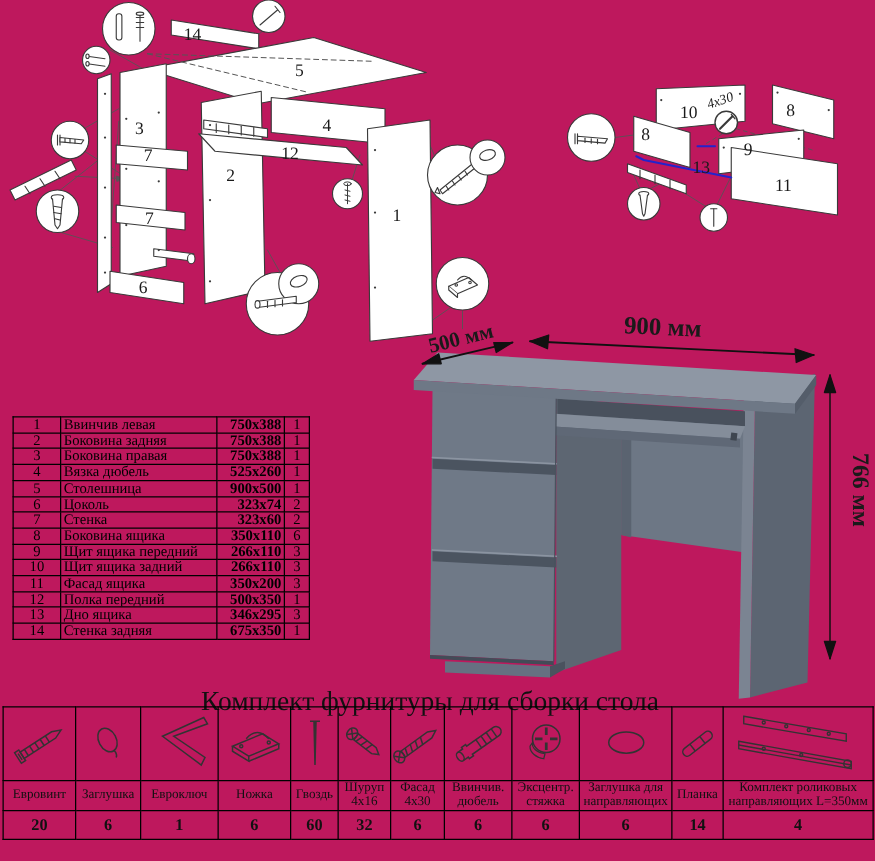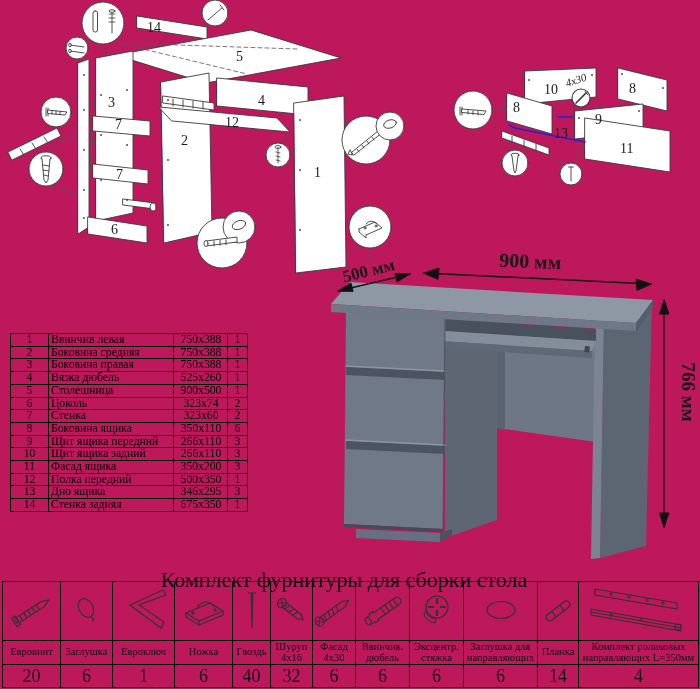--- a/index.html
+++ b/index.html
@@ -5,29 +5,29 @@
   html,body{margin:0;padding:0;background:#fff;}
   #page{position:relative;width:700px;height:689px;background:#be185d;overflow:hidden;
         font-family:"Liberation Serif",serif;}
   svg text{font-family:"Liberation Serif",serif;fill:#1a1a1a;}
   #parts-table{position:absolute;left:10px;top:333px;}
   #parts-table table{border-collapse:collapse;table-layout:fixed;}
   #parts-table td{border:1px solid #000;font-size:11.7px;line-height:11.7px;height:11.5px;
                   padding:0 2px;overflow:hidden;white-space:nowrap;}
   #parts-table .c-num{width:33px;text-align:center;}
   #parts-table .c-name{width:120px;text-align:left;}
-  #parts-table .c-size{width:48px;text-align:center;padding-left:3px;}
+  #parts-table .c-size{width:48px;text-align:right;padding-left:3px;font-weight:bold;}
   #parts-table .c-qty{width:15px;text-align:center;}
-  #hw-title{position:absolute;left:0;top:567px;width:688px;text-align:center;
+  #hw-title{position:absolute;left:0;top:548px;width:688px;text-align:center;
             font-size:22px;color:#111;}
-  #hw-table{position:absolute;left:2px;top:581px;border-collapse:collapse;}
+  #hw-table{position:absolute;left:2px;top:565px;border-collapse:collapse;}
   #hw-table td{border:1px solid #000;padding:0;vertical-align:middle;text-align:center;}
   #hw-table .icon-cell{height:58px;}
   #hw-table .name-cell{height:23px;font-size:10.5px;line-height:10.5px;color:#111;}
-  #hw-table .qty-cell{height:22px;font-size:18px;color:#111;}
+  #hw-table .qty-cell{height:22px;font-size:13px;color:#111;font-weight:bold;}
   .ic{display:block;margin:0 auto;}
 </style>
 </head>
 <body>
 
 <div id="page">
 
 <svg width="700" height="689" viewBox="0 0 700 689" style="position:absolute;left:0;top:0" stroke-linejoin="round" stroke-linecap="round">
 
   <g fill="#fff" stroke="#3a3a3a" stroke-width="0.9">
@@ -295,21 +295,21 @@
     <table>
         <tbody id="parts-tbody">
           <tr>
             <td class="c-num">1</td>
             <td class="c-name">Ввинчив левая</td>
             <td class="c-size">750x388</td>
             <td class="c-qty">1</td>
           </tr>
           <tr>
             <td class="c-num">2</td>
-            <td class="c-name">Боковина средняя</td>
+            <td class="c-name">Боковина задняя</td>
             <td class="c-size">750x388</td>
             <td class="c-qty">1</td>
           </tr>
           <tr>
             <td class="c-num">3</td>
             <td class="c-name">Боковина правая</td>
             <td class="c-size">750x388</td>
             <td class="c-qty">1</td>
           </tr>
           <tr>
@@ -529,21 +529,21 @@
       <td class="name-cell">Эксцентр. стяжка</td>
       <td class="name-cell">Заглушка для направляющих</td>
       <td class="name-cell">Планка</td>
       <td class="name-cell">Комплект роликовых направляющих L=350мм</td>
     </tr>
     <tr>
       <td class="qty-cell">20</td>
       <td class="qty-cell">6</td>
       <td class="qty-cell">1</td>
       <td class="qty-cell">6</td>
-      <td class="qty-cell">40</td>
+      <td class="qty-cell">60</td>
       <td class="qty-cell">32</td>
       <td class="qty-cell">6</td>
       <td class="qty-cell">6</td>
       <td class="qty-cell">6</td>
       <td class="qty-cell">6</td>
       <td class="qty-cell">14</td>
       <td class="qty-cell">4</td>
     </tr>
     </tbody>
   </table>

